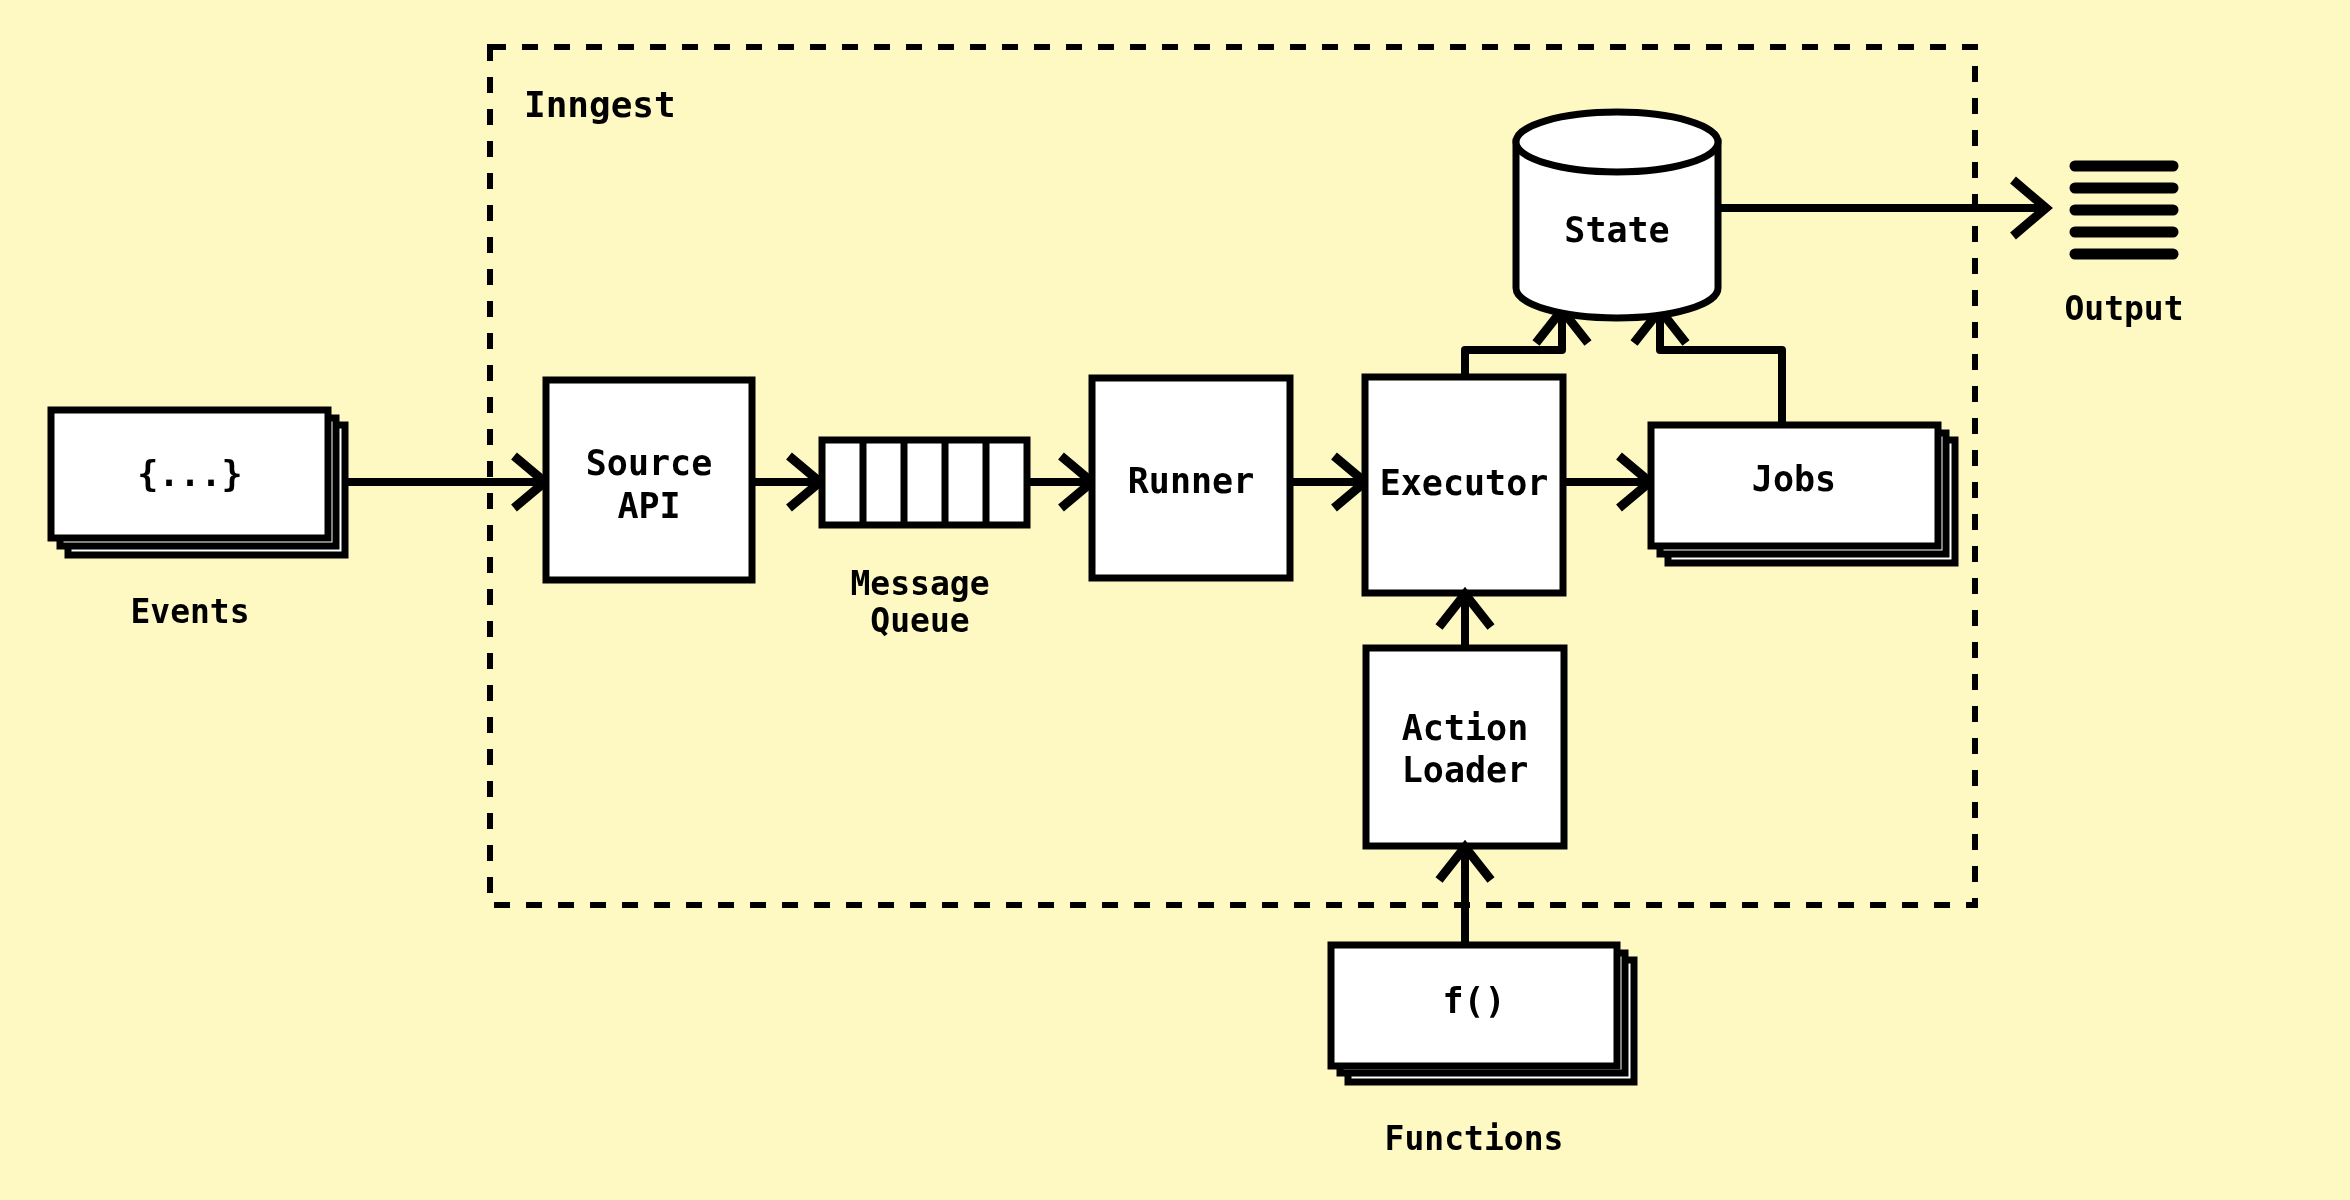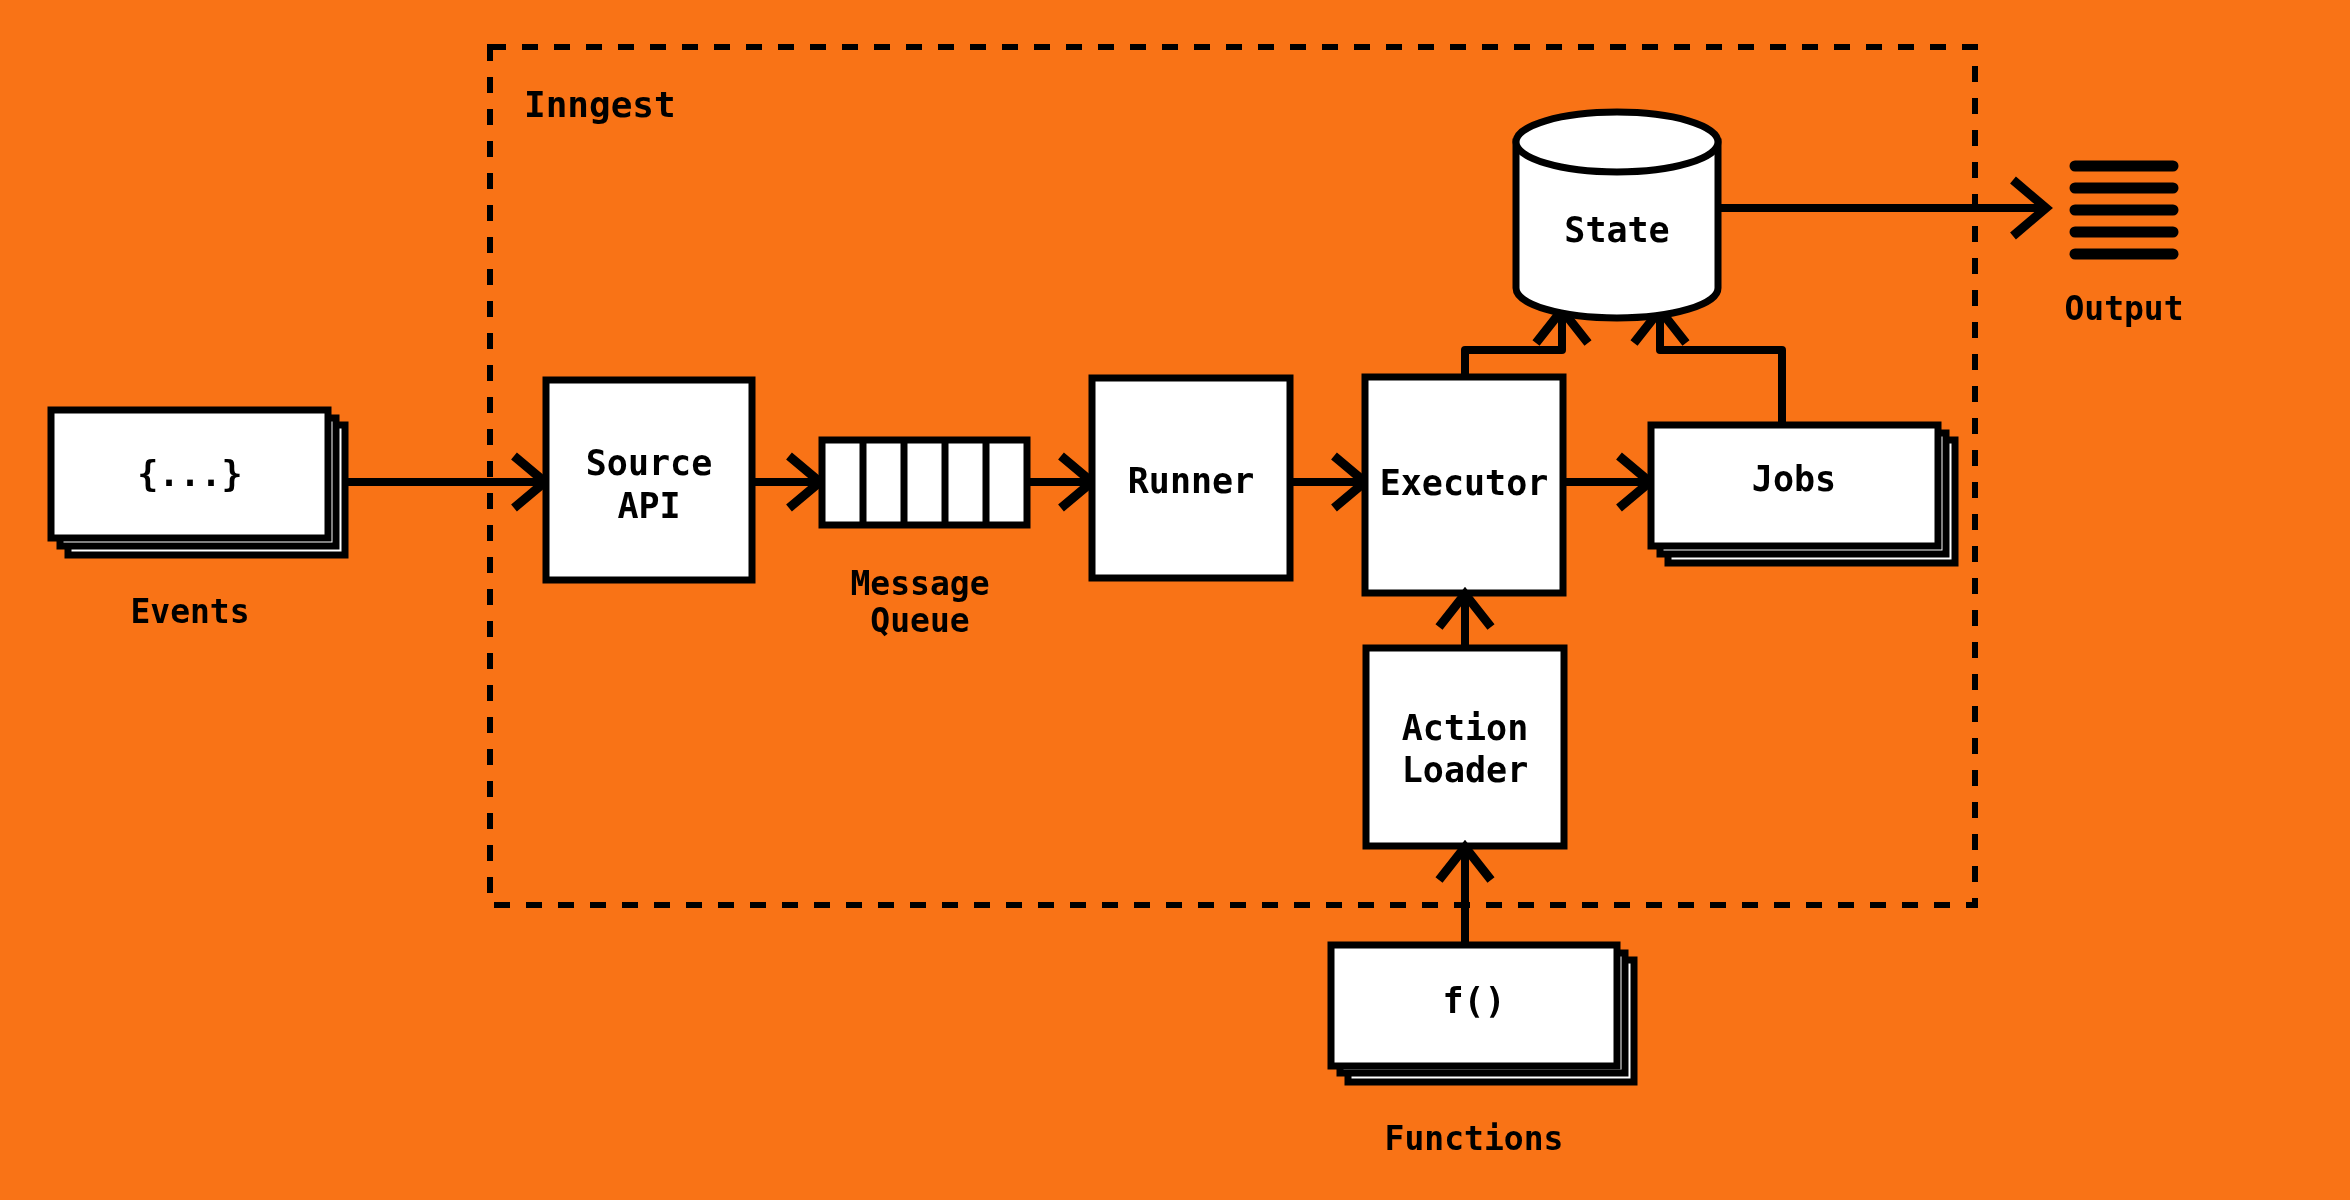--- a/index.html
+++ b/index.html
@@ -8,21 +8,21 @@
     padding: 0;
     background: #ffffff;
   }
   body {
     font-family: "DejaVu Sans Mono", "Liberation Mono", monospace;
   }
   #diagram-root {
     position: relative;
     width: 2350px;
     height: 1200px;
-    background: #f97316;
+    background: #fef9c3;
     overflow: hidden;
   }
   svg.canvas {
     position: absolute;
     left: 0;
     top: 0;
     width: 2350px;
     height: 1200px;
   }
   .stroke {

